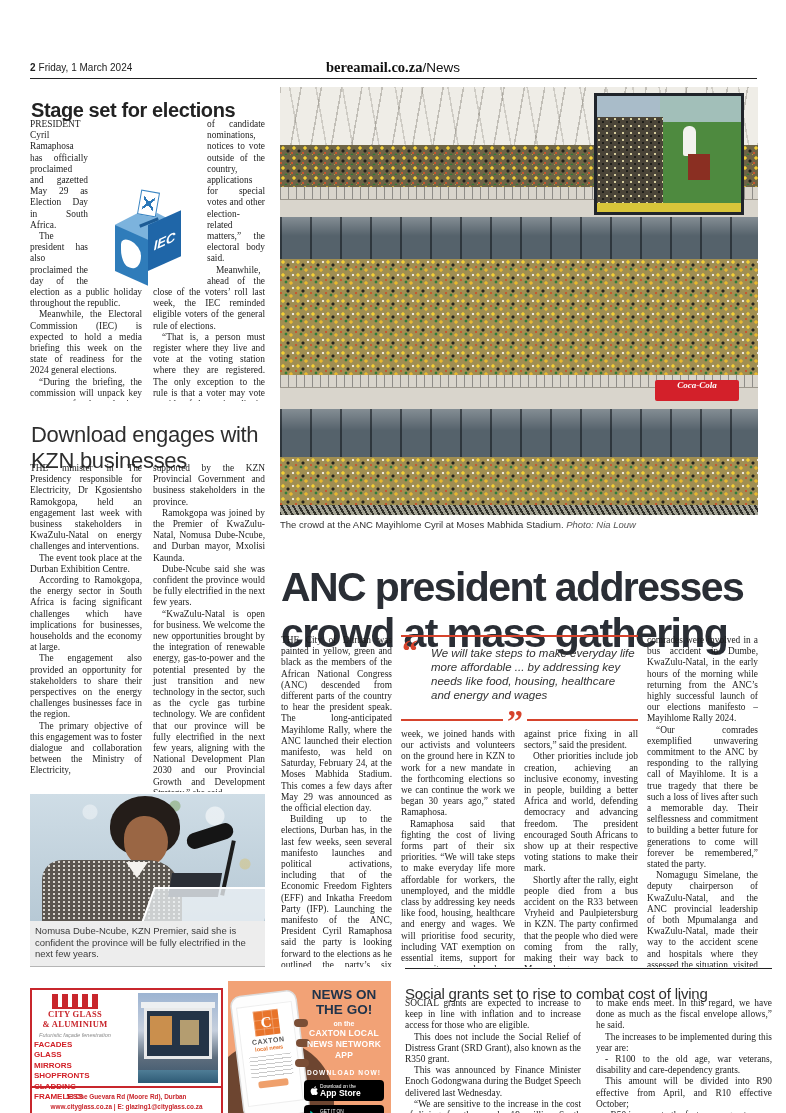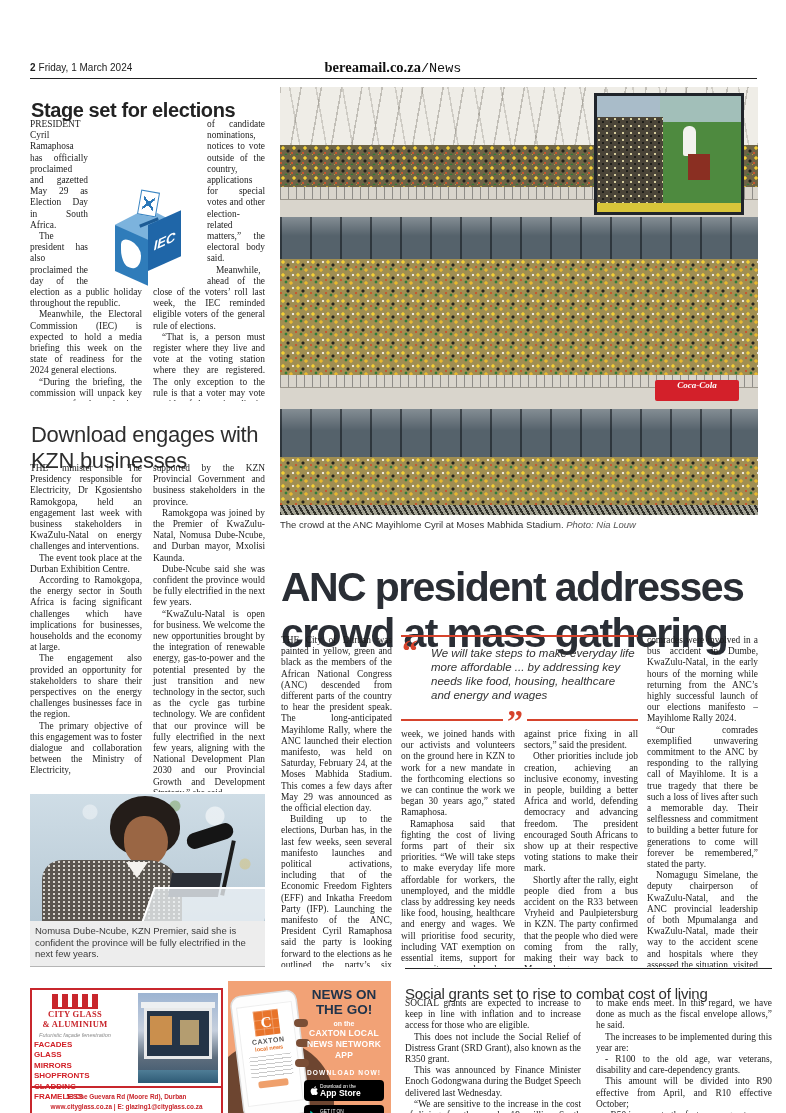--- a/index.html
+++ b/index.html
@@ -4,21 +4,21 @@
 <style>
   html,body{margin:0;padding:0;background:#fff;}
   .page{position:relative;width:786px;height:1113px;background:#fff;overflow:hidden;
         font-family:"Liberation Serif",serif;color:#1c1c1c;margin-top:32px;}
 
   
   .mast-left{position:absolute;left:30px;top:30px;font:10px "Liberation Sans",sans-serif;color:#222;}
   .mast-left b{font-weight:bold;margin-right:3px;}
   .mast-center{position:absolute;left:0;right:0;top:27px;text-align:center;
                font:bold 14.5px "Liberation Serif",serif;color:#111;}
-  .mast-center .sec{font-weight:normal;font-family:Liberation Mono, monospace;font-size:13.5px;}
+  .mast-center .sec{font-weight:normal;font-family:Liberation Sans, sans-serif;font-size:13.5px;}
   .mast-rule{position:absolute;left:30px;top:46px;width:727px;border-top:1.4px solid #222;}
 
   
   .cols{display:flex;overflow:hidden;font-size:9.4px;line-height:11.2px;}
   .col{position:relative;}
   .para{margin:0;text-align:justify;text-indent:9px;}
   .para:first-child{text-indent:0;}
 
   
   .h-elections{position:absolute;left:31px;top:55px;width:234px;

